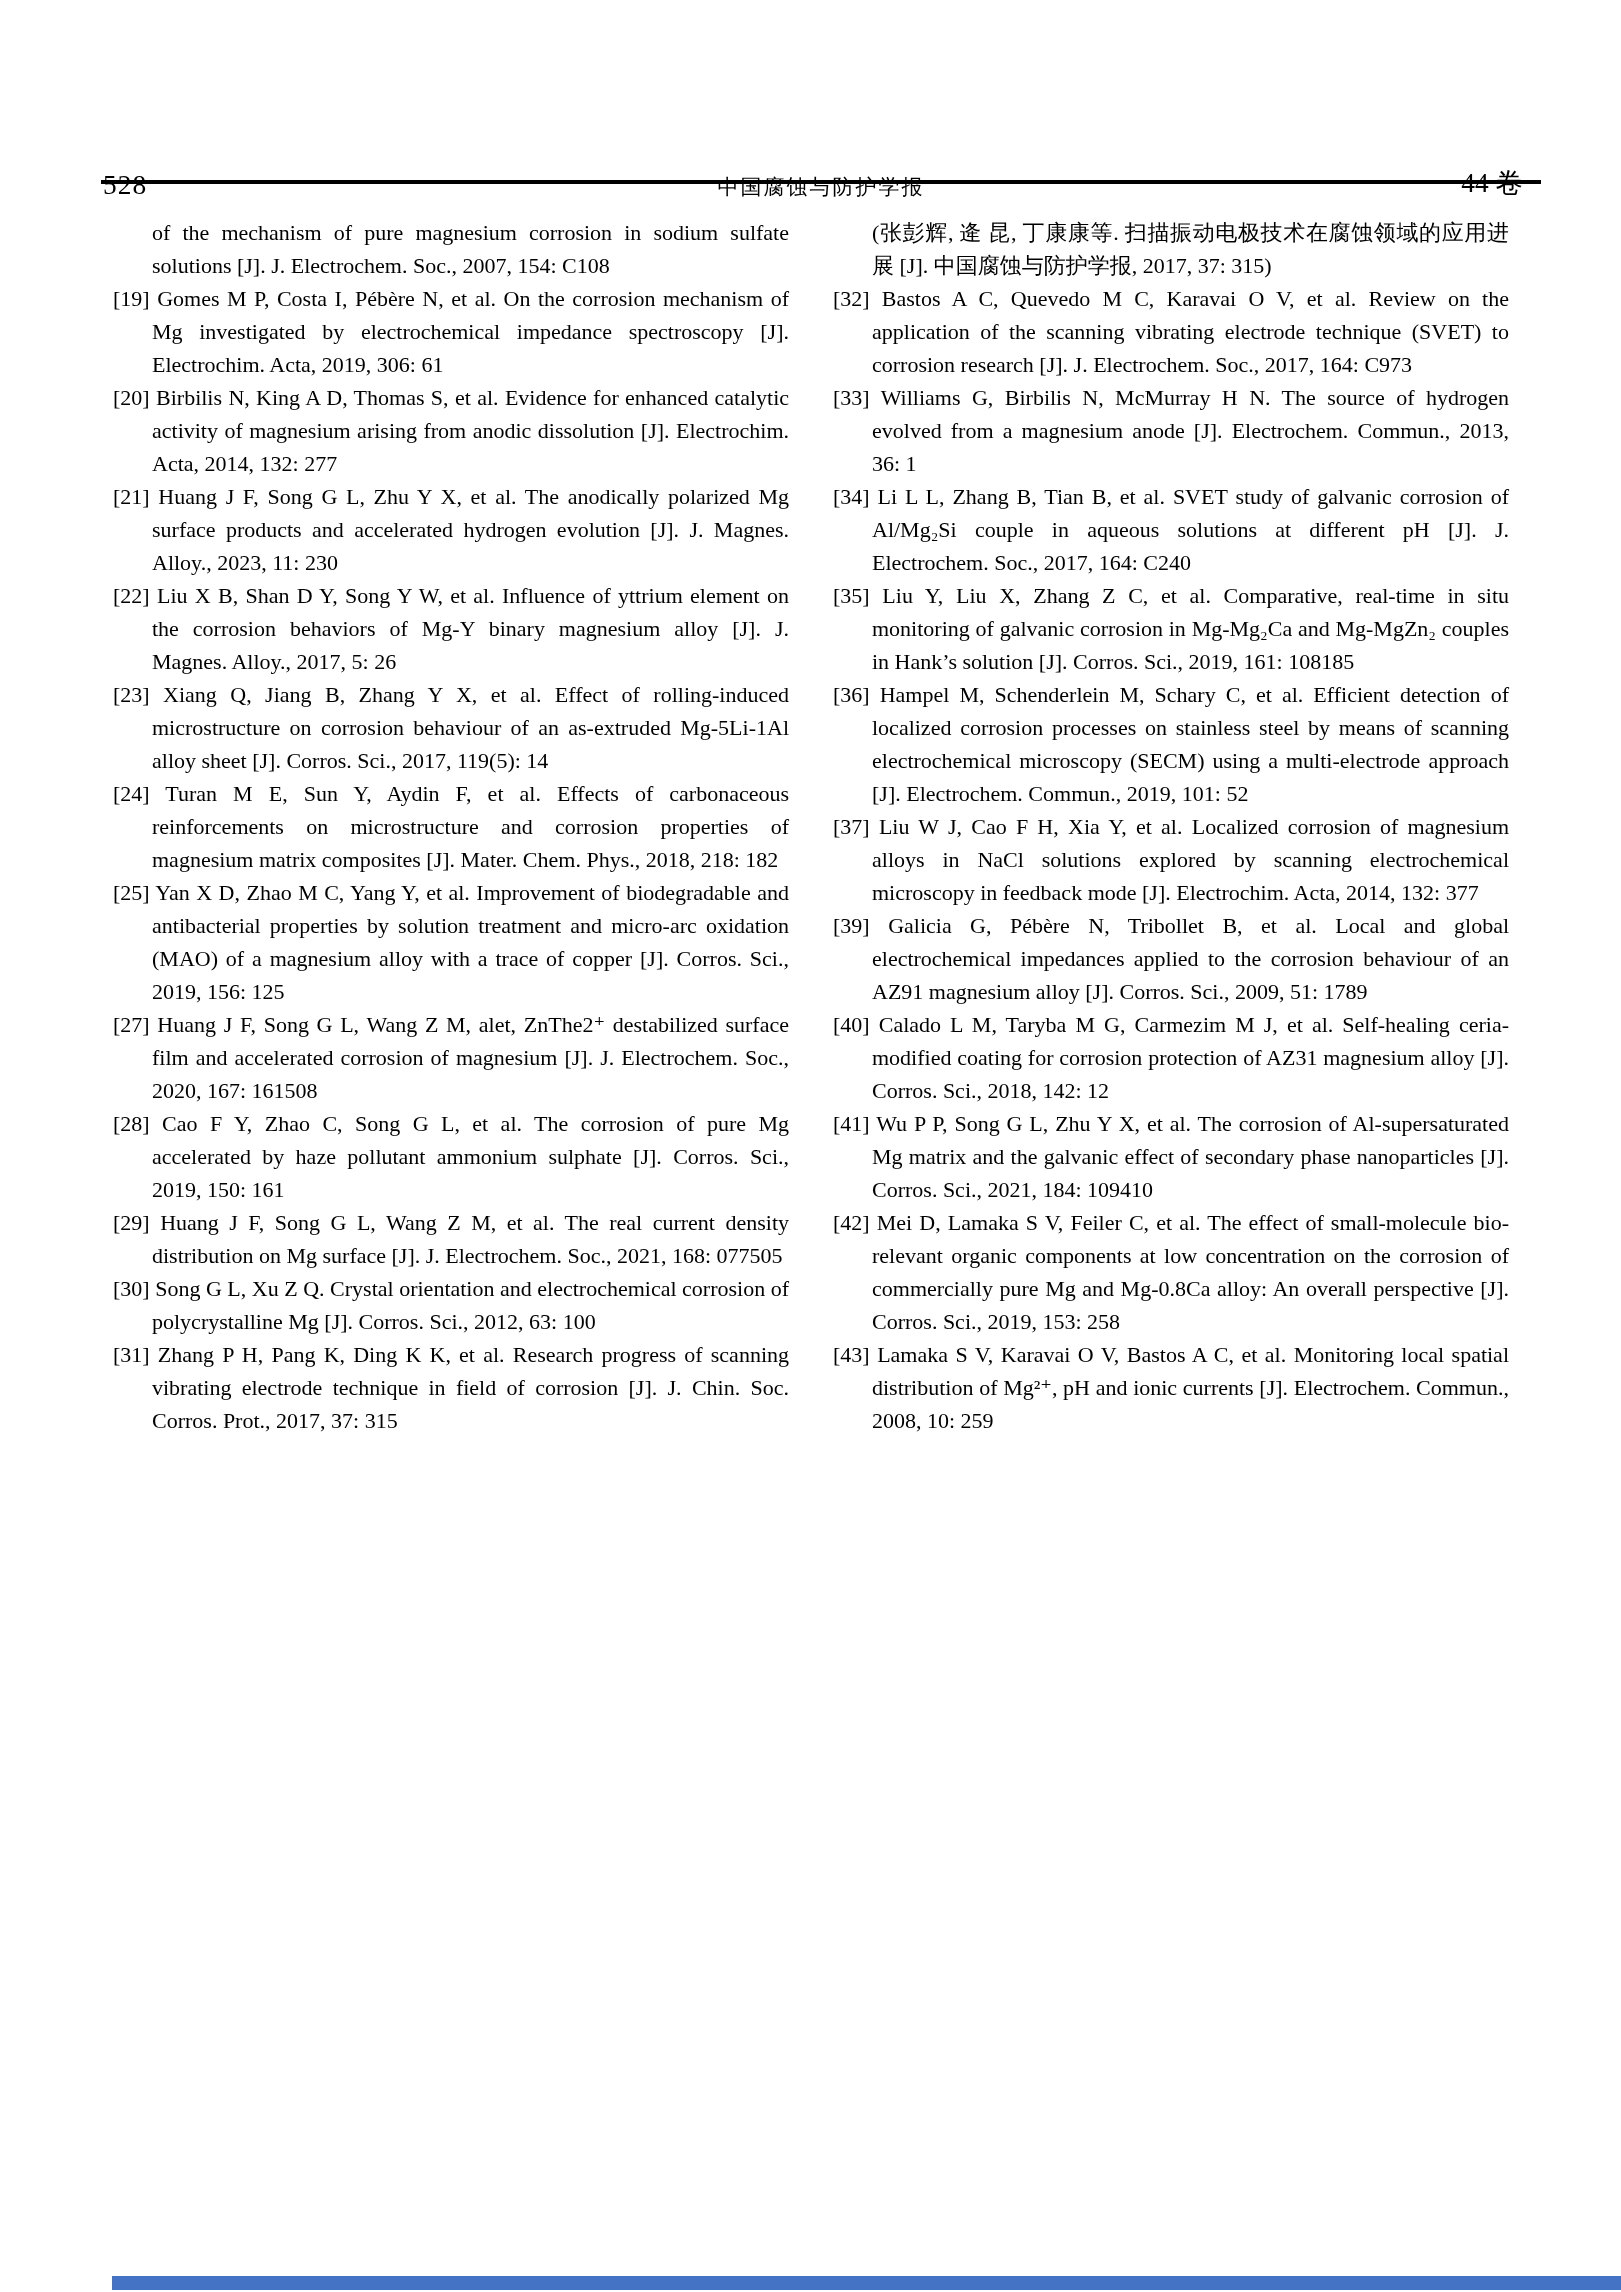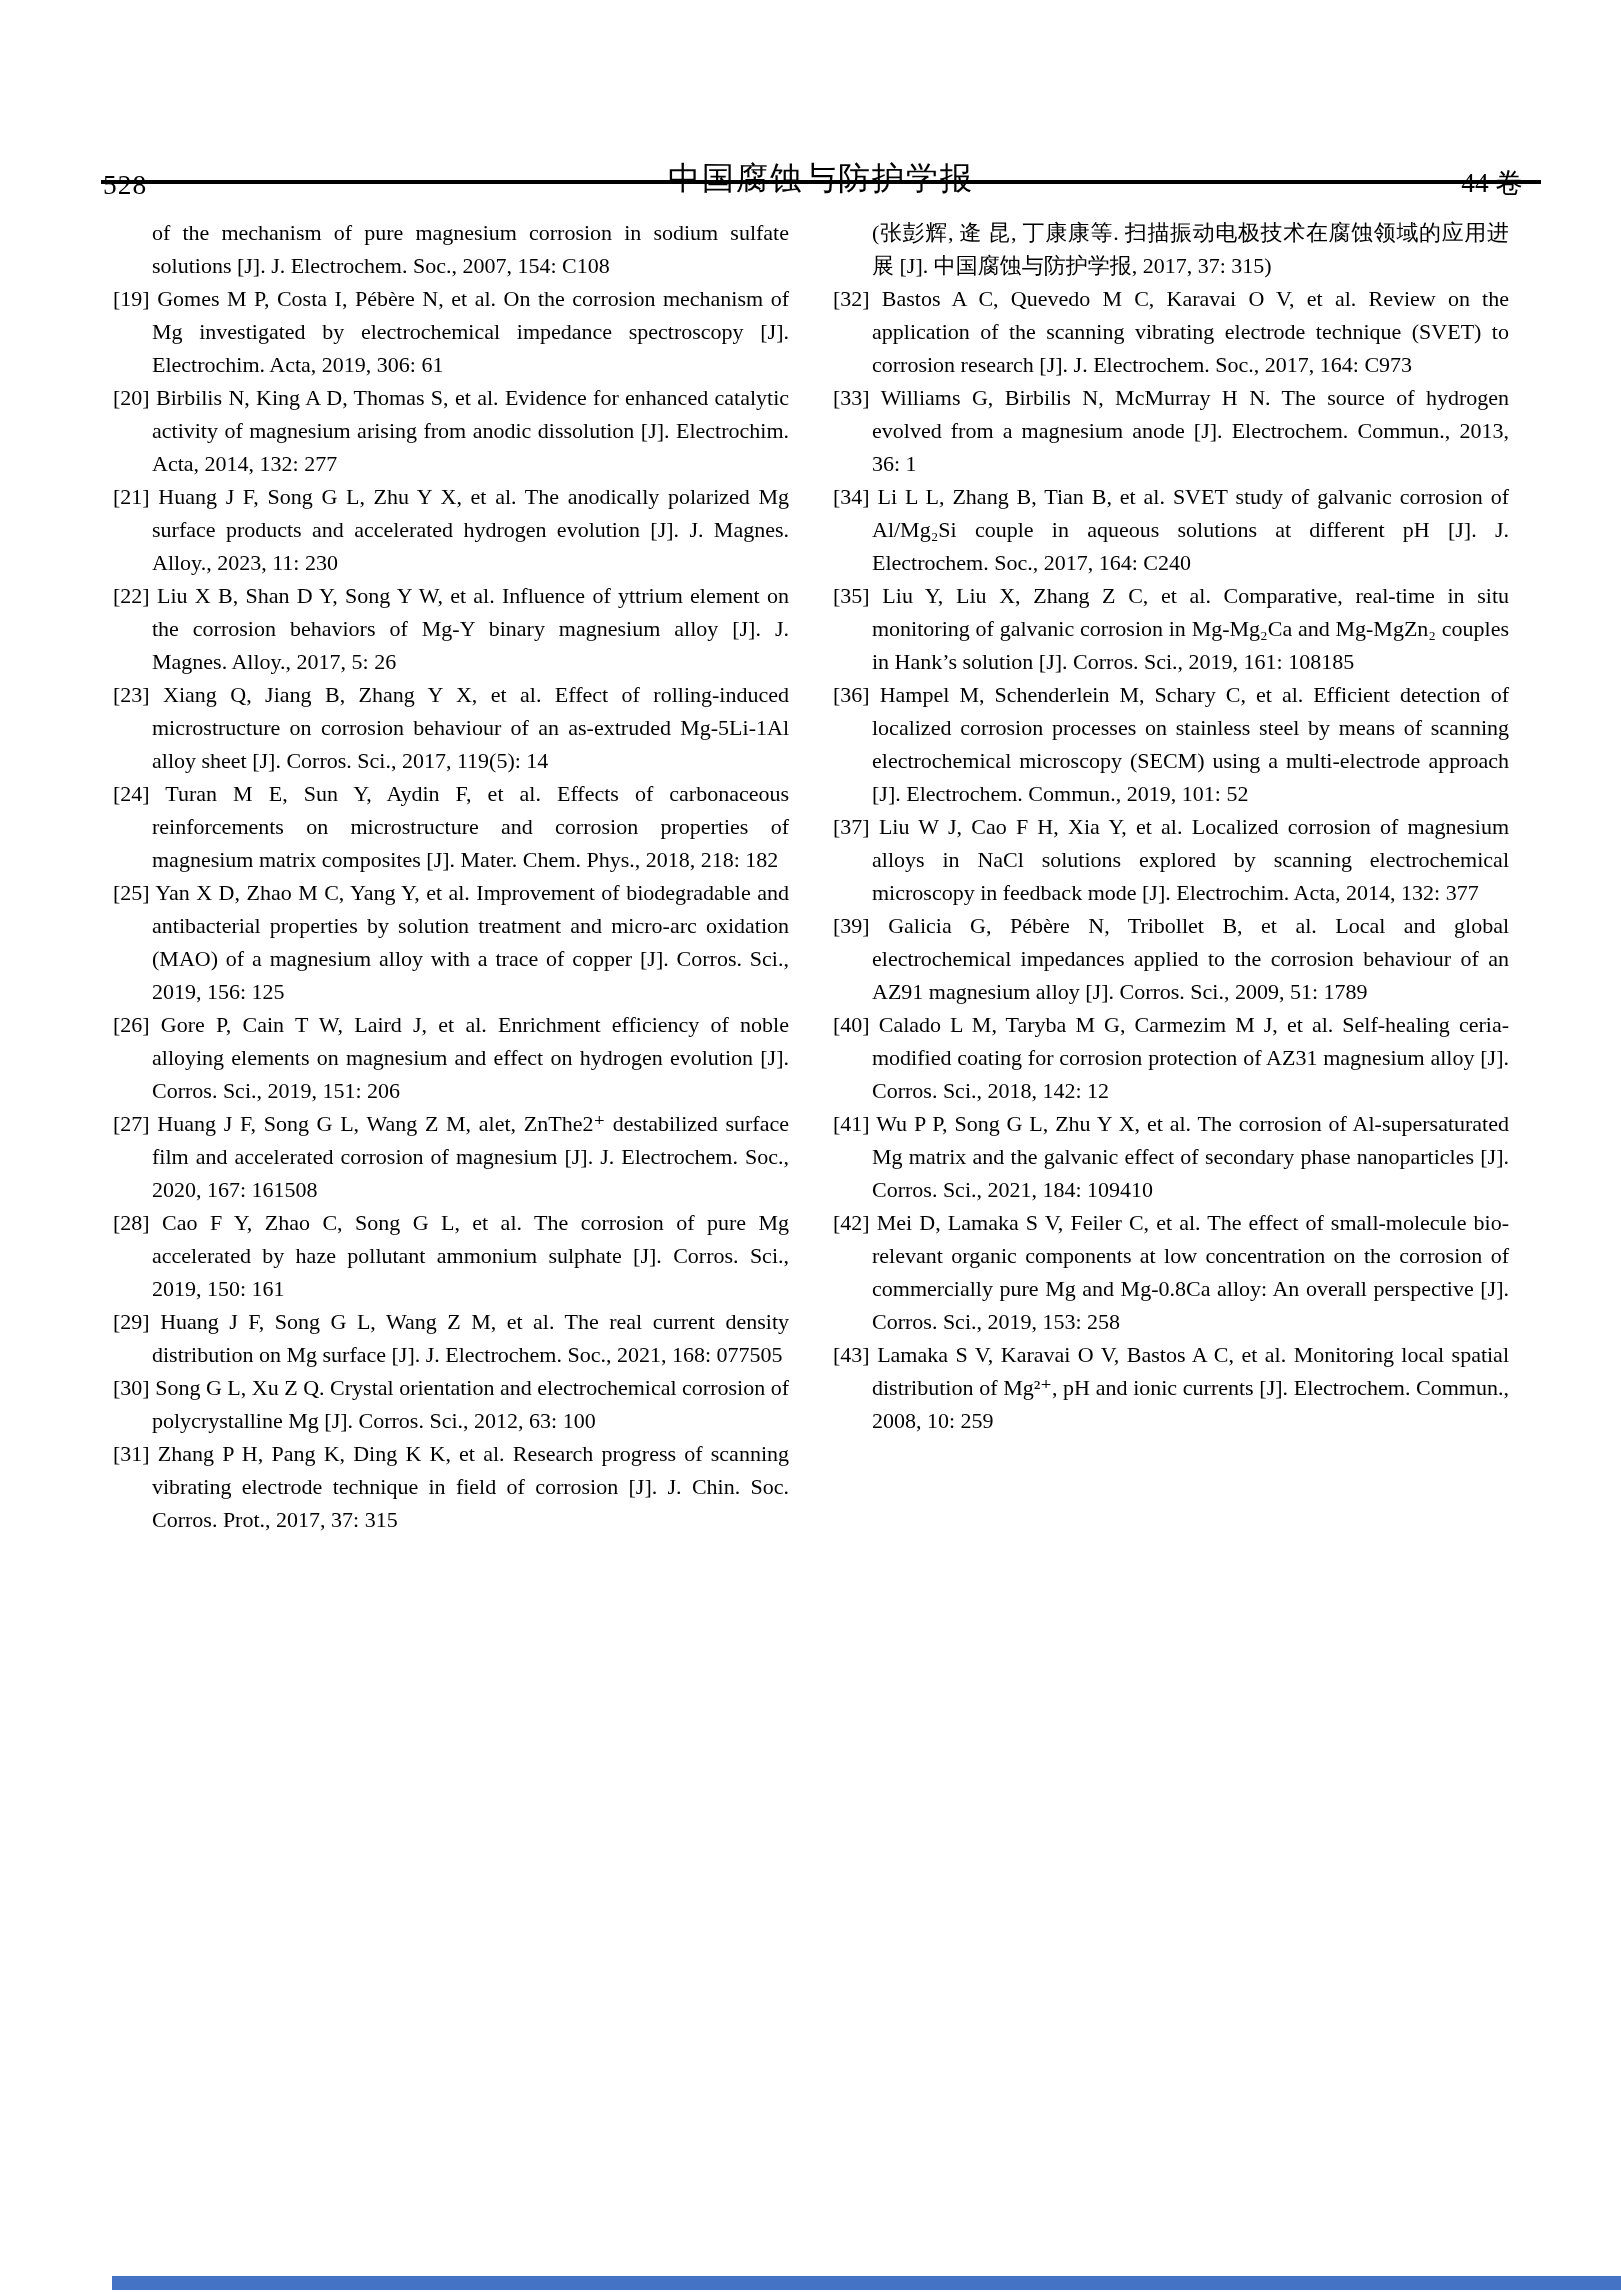--- a/index.html
+++ b/index.html
@@ -5,21 +5,21 @@
   html,body{margin:0;padding:0;}
   body{
     width:1621px;height:2293px;
     background:#ffffff;color:#000;
     font-family:"Liberation Serif","DejaVu Serif",serif;
     position:relative;overflow:hidden;
   }
   .page{position:absolute;inset:0;}
   .page-header{position:absolute;top:129px;left:103px;right:82px;height:43px;font-size:27.4px;margin-top:29px;}
   .page-number{position:absolute;left:0;bottom:0;letter-spacing:1px;}
-  .journal-title{position:absolute;left:50%;transform:translateX(-50%);bottom:0;font-size:32px;letter-spacing:2px;}
+  .journal-title{position:absolute;left:50%;transform:translateX(-50%);bottom:0;font-size:21px;letter-spacing:2px;}
   .volume-label{position:absolute;right:16px;bottom:0;}
   .header-rule{position:absolute;top:180px;left:101px;right:80px;height:3.9px;background:#000;}
   .columns{
     position:absolute;top:216px;left:113px;width:1397px;
     display:flex;gap:44px;
   }
   .col{width:676px;font-size:22px;line-height:33px;text-align:justify;}
   .ref{margin:0;padding-left:39px;text-indent:-39px;}
   .ref.cont{text-indent:0;}
   .ref-label{white-space:pre;}
@@ -49,21 +49,20 @@
   <p class="ref"><span class="ref-label">[21] </span><span class="ref-text">Huang J F, Song G L, Zhu Y X, et al. The anodically polarized Mg surface products and accelerated hydrogen evolution [J]. J. Magnes. Alloy., 2023, 11: 230</span></p>
 
   <p class="ref"><span class="ref-label">[22] </span><span class="ref-text">Liu X B, Shan D Y, Song Y W, et al. Influence of yttrium element on the corrosion behaviors of Mg-Y binary magnesium alloy [J]. J. Magnes. Alloy., 2017, 5: 26</span></p>
 
   <p class="ref"><span class="ref-label">[23] </span><span class="ref-text">Xiang Q, Jiang B, Zhang Y X, et al. Effect of rolling-induced microstructure on corrosion behaviour of an as-extruded Mg-5Li-1Al alloy sheet [J]. Corros. Sci., 2017, 119(5): 14</span></p>
 
   <p class="ref"><span class="ref-label">[24] </span><span class="ref-text">Turan M E, Sun Y, Aydin F, et al. Effects of carbonaceous reinforcements on microstructure and corrosion properties of magnesium matrix composites [J]. Mater. Chem. Phys., 2018, 218: 182</span></p>
 
   <p class="ref"><span class="ref-label">[25] </span><span class="ref-text">Yan X D, Zhao M C, Yang Y, et al. Improvement of biodegradable and antibacterial properties by solution treatment and micro-arc oxidation (MAO) of a magnesium alloy with a trace of copper [J]. Corros. Sci., 2019, 156: 125</span></p>
 
-  <p class="ref"><span class="ref-label">[26] </span><span class="ref-text">Gore P, Cain T W, Laird J, et al. Enrichment efficiency of noble alloying elements on magnesium and effect on hydrogen evolution [J]. Corros. Sci., 2019, 151: 206</span></p>
 
   <p class="ref"><span class="ref-label">[27] </span><span class="ref-text">Huang J F, Song G L, Wang Z M, alet, ZnThe2⁺ destabilized surface film and accelerated corrosion of magnesium [J]. J. Electrochem. Soc., 2020, 167: 161508</span></p>
 
   <p class="ref"><span class="ref-label">[28] </span><span class="ref-text">Cao F Y, Zhao C, Song G L, et al. The corrosion of pure Mg accelerated by haze pollutant ammonium sulphate [J]. Corros. Sci., 2019, 150: 161</span></p>
 
   <p class="ref"><span class="ref-label">[29] </span><span class="ref-text">Huang J F, Song G L, Wang Z M, et al. The real current density distribution on Mg surface [J]. J. Electrochem. Soc., 2021, 168: 077505</span></p>
 
   <p class="ref"><span class="ref-label">[30] </span><span class="ref-text">Song G L, Xu Z Q. Crystal orientation and electrochemical corrosion of polycrystalline Mg [J]. Corros. Sci., 2012, 63: 100</span></p>
 
   <p class="ref"><span class="ref-label">[31] </span><span class="ref-text">Zhang P H, Pang K, Ding K K, et al. Research progress of scanning vibrating electrode technique in field of corrosion [J]. J. Chin. Soc. Corros. Prot., 2017, 37: 315</span></p>

